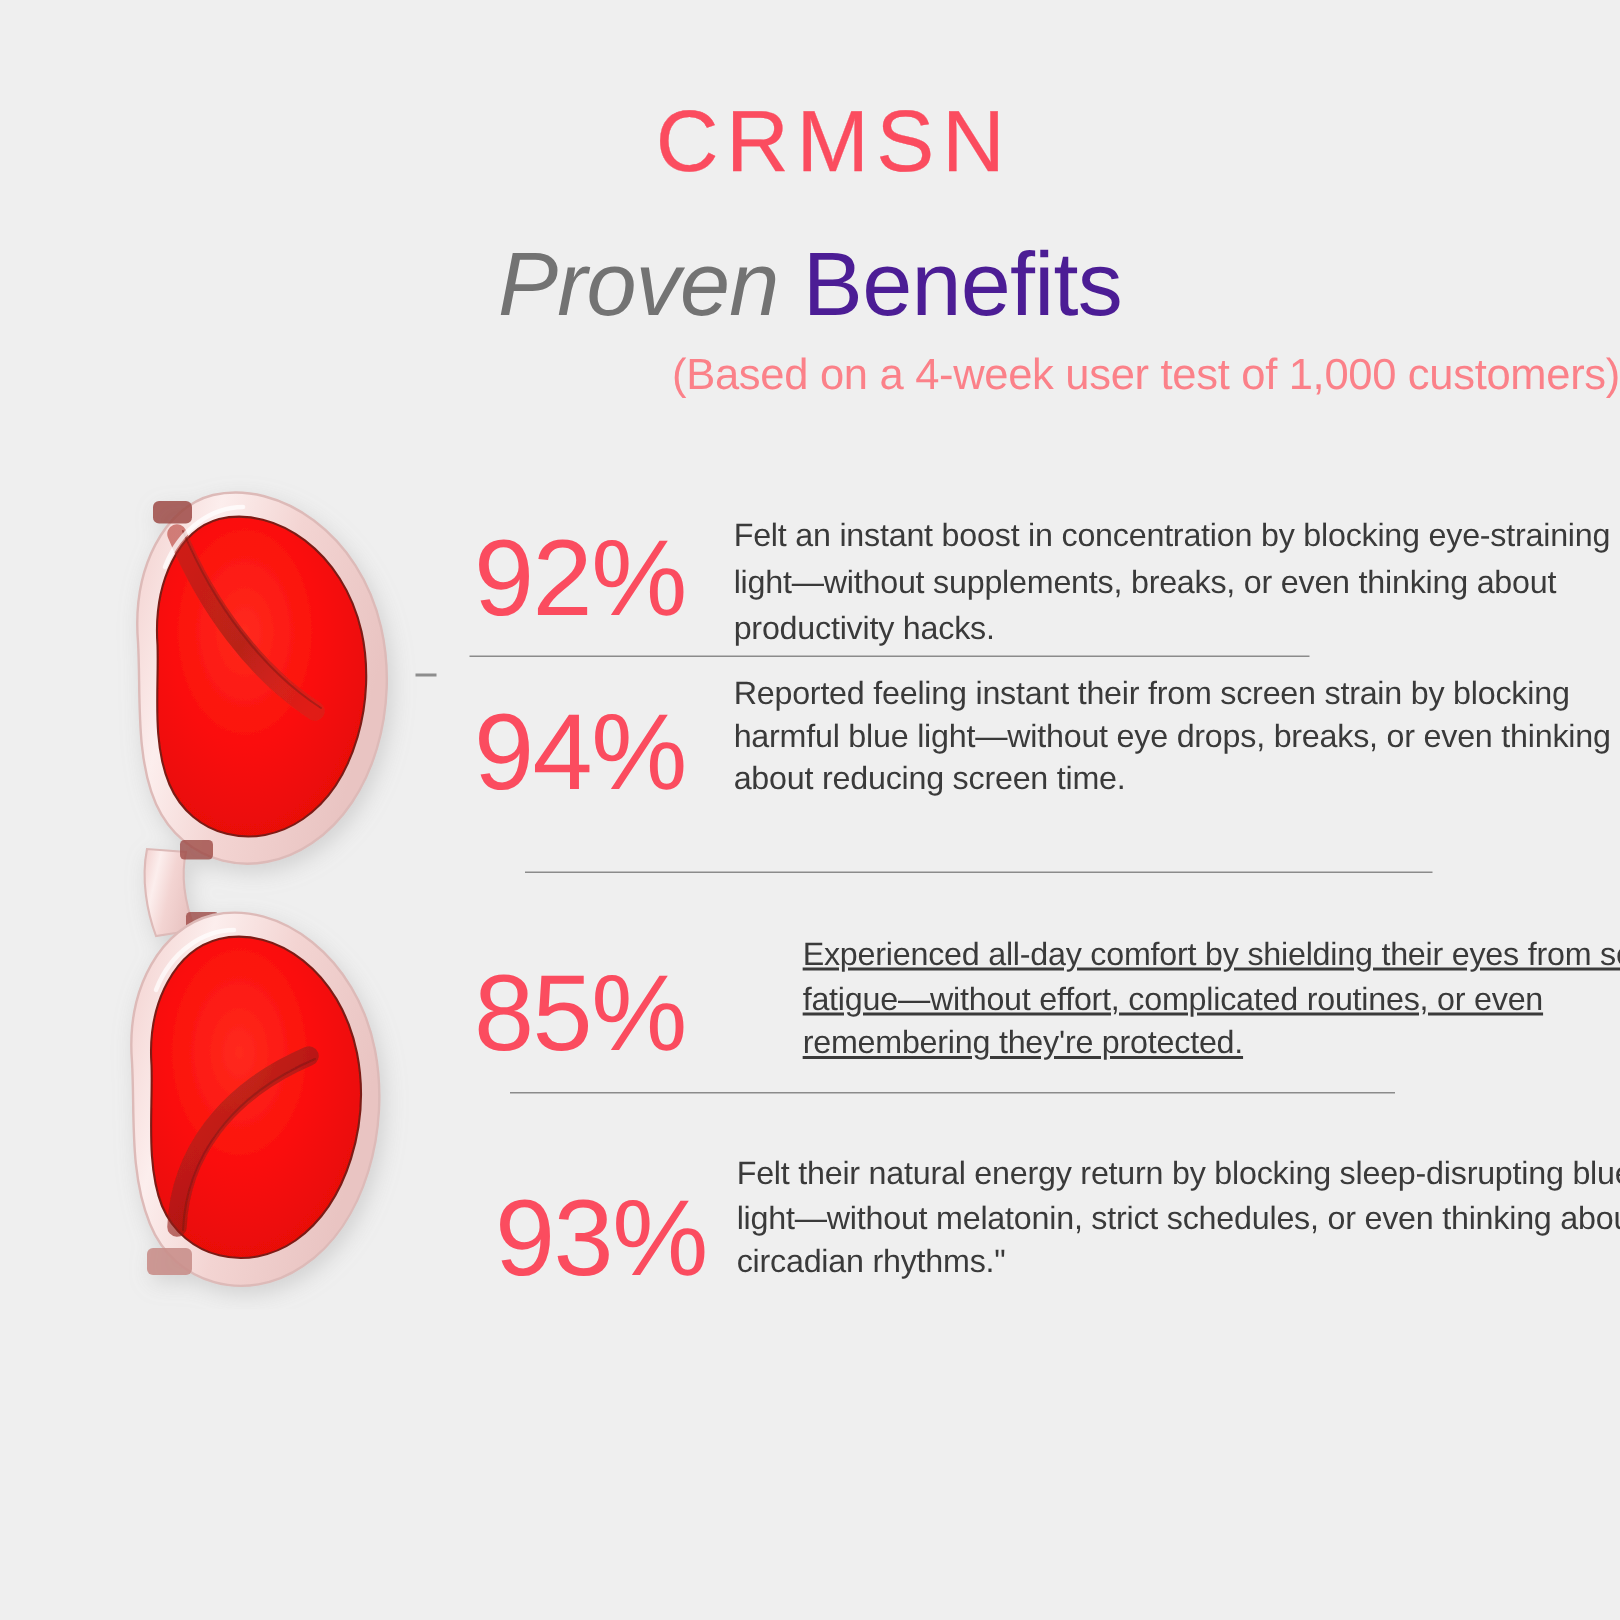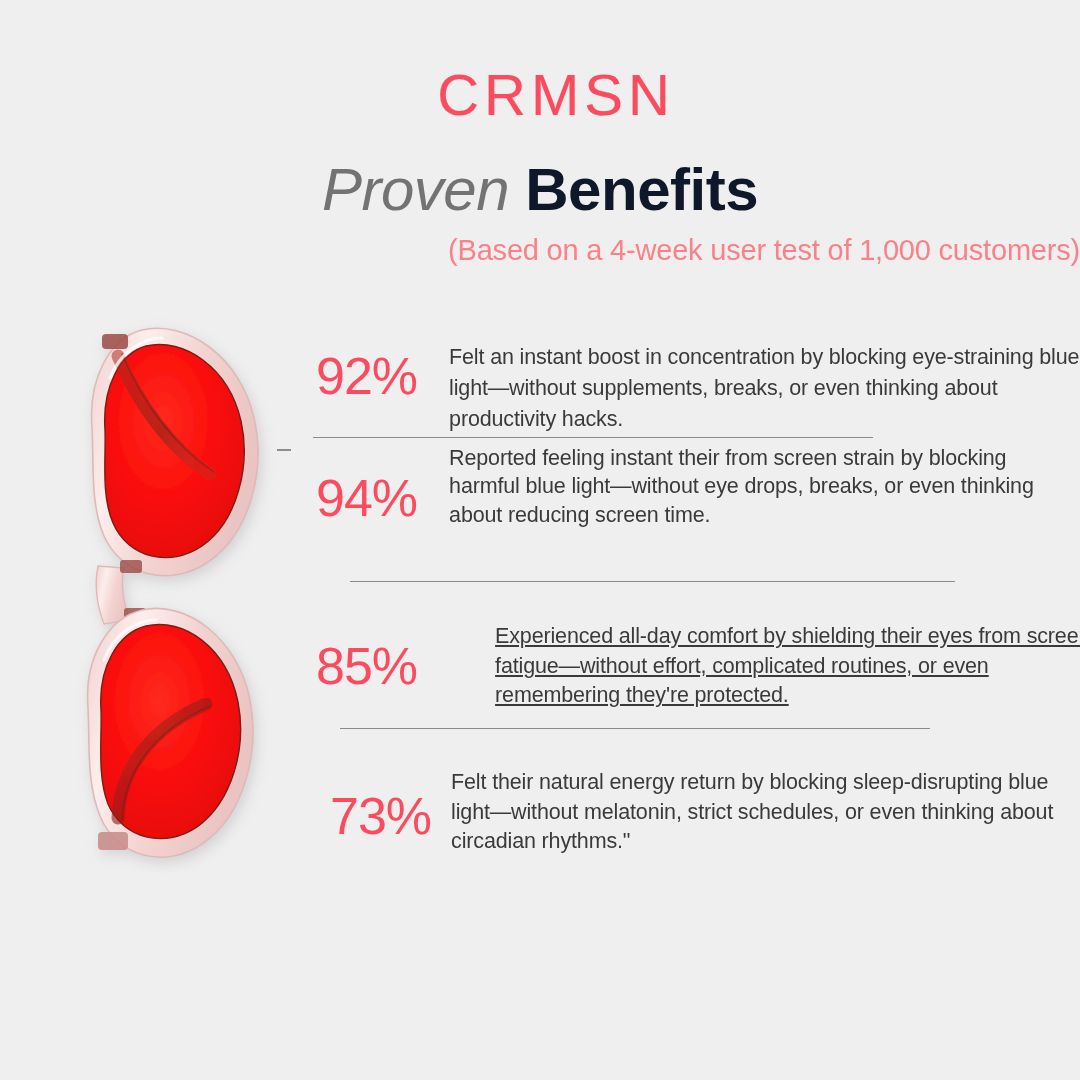--- a/index.html
+++ b/index.html
@@ -52,22 +52,22 @@
     white-space: nowrap;
   }
   .headline .hl-accent {
     font-style: italic;
     font-weight: 400;
     color: #737373;
     letter-spacing: -0.5px;
   }
   .headline .hl-main {
     font-style: normal;
-    font-weight: 700;
-    color: #0f172a;
+    font-weight: 400;
+    color: #4c1d95;
     letter-spacing: -0.5px;
   }
 
   
   .subtitle {
     position: absolute;
     top: 234px;
     left: 0;
     width: 1080px;
     text-align: right;
@@ -100,21 +100,21 @@
 
   
   .benefit {
     position: absolute;
     display: flex;
     align-items: flex-start;
   }
   .pct {
     color: #fb4c5f;
     font-weight: 300;
-    font-size: 52px;
+    font-size: 72px;
     line-height: 1;
     letter-spacing: -1px;
     flex: 0 0 auto;
     white-space: nowrap;
   }
   .btext {
     color: #3a3a3a;
     font-size: 21.5px;
     line-height: 1.45;
     letter-spacing: -0.15px;
@@ -251,17 +251,17 @@
   </div>
   <div class="divider" id="div2"></div>
 
   <div class="benefit" id="row3">
     <div class="pct">85%</div>
     <div class="btext">Experienced all-day comfort by shielding their eyes from screen fatigue—without effort, complicated routines, or even remembering they're protected.</div>
   </div>
   <div class="divider" id="div3"></div>
 
   <div class="benefit" id="row4">
-    <div class="pct">73%</div>
+    <div class="pct">93%</div>
     <div class="btext">Felt their natural energy return by blocking sleep-disrupting blue light—without melatonin, strict schedules, or even thinking about circadian rhythms."</div>
   </div>
 
 </div>
 
 </body></html>

